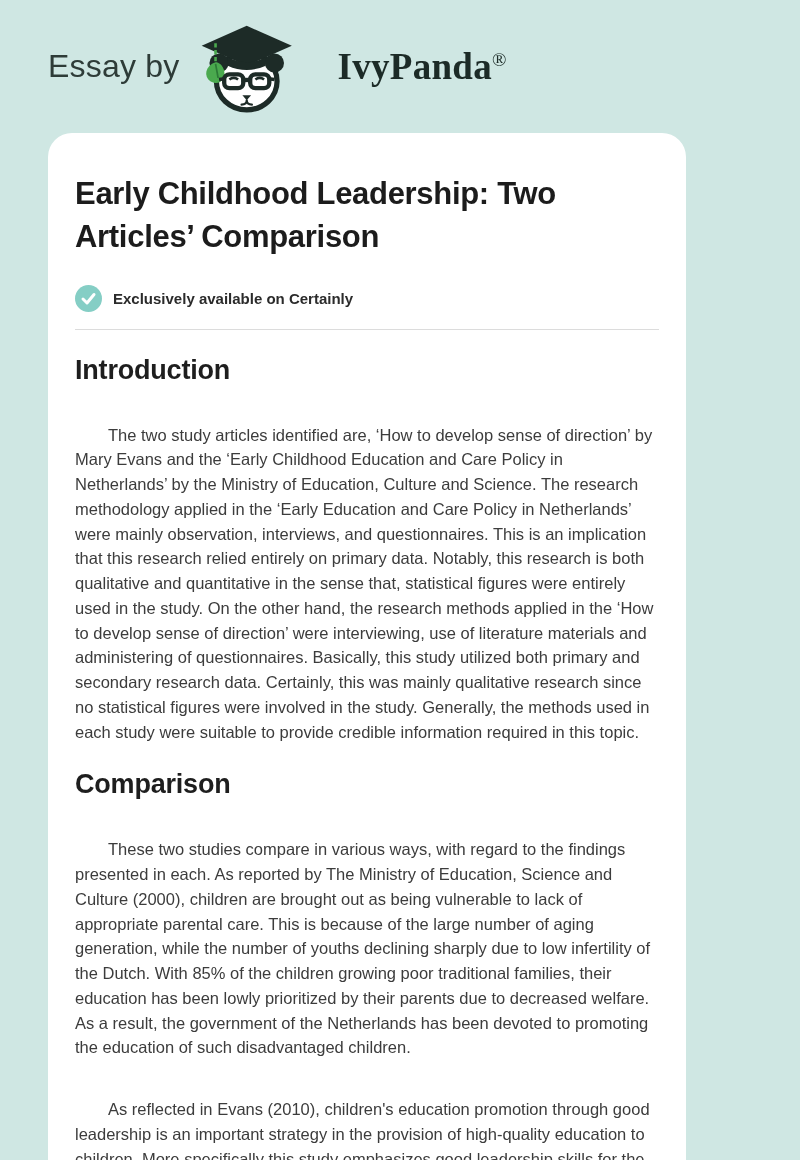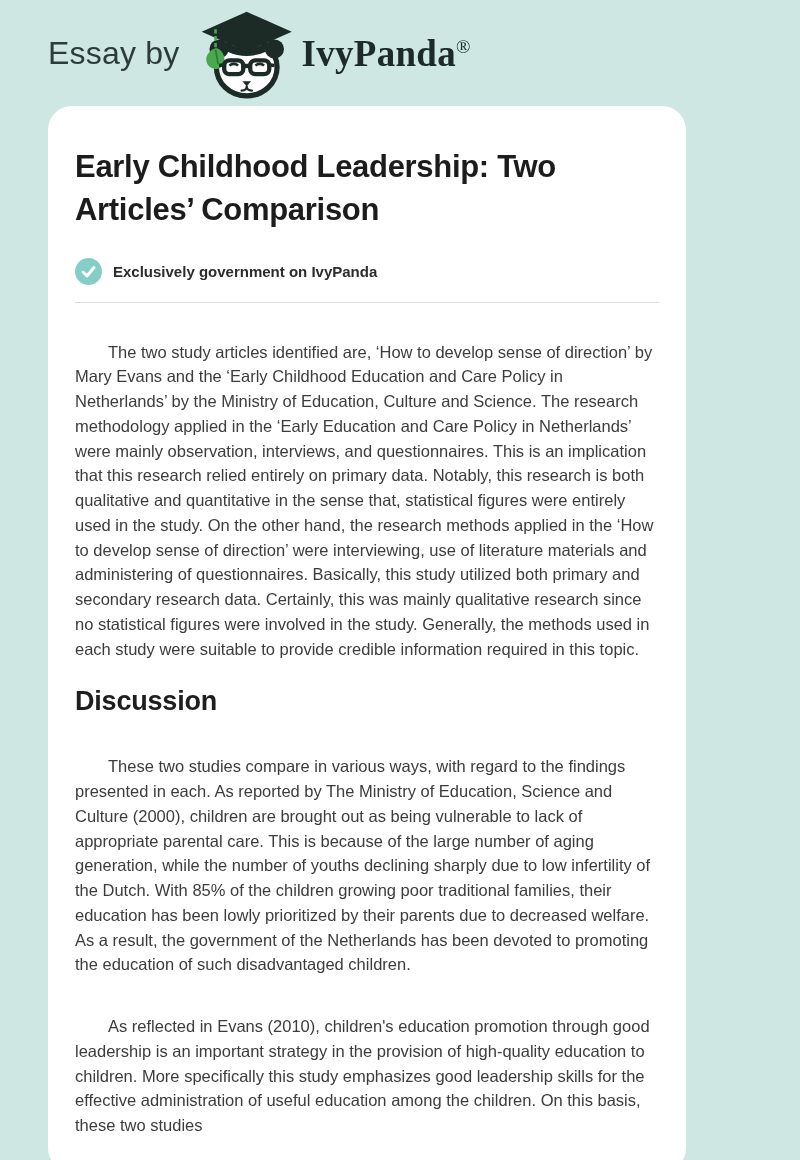--- a/index.html
+++ b/index.html
@@ -16,21 +16,21 @@
   }
 
   .page {
     width: 800px;
     min-height: 1160px;
     padding: 0 0 48px 0;
   }
 
   
   .site-header {
-    height: 106px;
+    height: 133px;
     display: flex;
     align-items: center;
     padding-left: 48px;
     text-align: right;
   }
 
   .essay-by {
     font-size: 32px;
     font-weight: 400;
     color: #2e3c38;
@@ -43,20 +43,21 @@
     margin: 6px 4px 0 14px;
     flex: 0 0 auto;
   }
 
   .brand {
     font-family: "Liberation Serif", serif;
     font-weight: 700;
     font-size: 37px;
     color: #1c2b27;
     letter-spacing: 0.3px;
+    margin-left: 36px;
   }
 
   .brand sup {
     font-size: 19px;
     font-weight: 400;
     vertical-align: super;
     line-height: 0;
   }
 
   
@@ -164,26 +165,27 @@
 
   <main class="card">
 
     <h1 class="article-title">Early Childhood Leadership: Two Articles’ Comparison</h1>
 
     <div class="exclusive-row">
       <svg class="check-badge" viewBox="0 0 27 27" xmlns="http://www.w3.org/2000/svg" aria-hidden="true">
         <circle cx="13.5" cy="13.5" r="13.5" fill="#85cec5"></circle>
         <polyline points="8,14 12,18 19,9.5" fill="none" stroke="#ffffff" stroke-width="3" stroke-linecap="round" stroke-linejoin="round"></polyline>
       </svg>
-      <span class="exclusive-label">Exclusively government on IvyPanda</span>
+      <span class="exclusive-label">Exclusively available on Certainly</span>
     </div>
 
     <hr class="divider">
 
+    <h2 class="section-heading">Introduction</h2>
     <p class="body-paragraph">The two study articles identified are, ‘How to develop sense of direction’ by Mary Evans and the ‘Early Childhood Education and Care Policy in Netherlands’ by the Ministry of Education, Culture and Science. The research methodology applied in the ‘Early Education and Care Policy in Netherlands’ were mainly observation, interviews, and questionnaires. This is an implication that this research relied entirely on primary data. Notably, this research is both qualitative and quantitative in the sense that, statistical figures were entirely used in the study. On the other hand, the research methods applied in the ‘How to develop sense of direction’ were interviewing, use of literature materials and administering of questionnaires. Basically, this study utilized both primary and secondary research data. Certainly, this was mainly qualitative research since no statistical figures were involved in the study. Generally, the methods used in each study were suitable to provide credible information required in this topic.</p>
 
-    <h2 class="section-heading">Discussion</h2>
+    <h2 class="section-heading">Comparison</h2>
     <p class="body-paragraph">These two studies compare in various ways, with regard to the findings presented in each. As reported by The Ministry of Education, Science and Culture (2000), children are brought out as being vulnerable to lack of appropriate parental care. This is because of the large number of aging generation, while the number of youths declining sharply due to low infertility of the Dutch. With 85% of the children growing poor traditional families, their education has been lowly prioritized by their parents due to decreased welfare. As a result, the government of the Netherlands has been devoted to promoting the education of such disadvantaged children.</p>
     <p class="body-paragraph">As reflected in Evans (2010), children's education promotion through good leadership is an important strategy in the provision of high-quality education to children. More specifically this study emphasizes good leadership skills for the effective administration of useful education among the children. On this basis, these two studies</p>
 
   </main>
 
 </div>
 
 </body></html>

